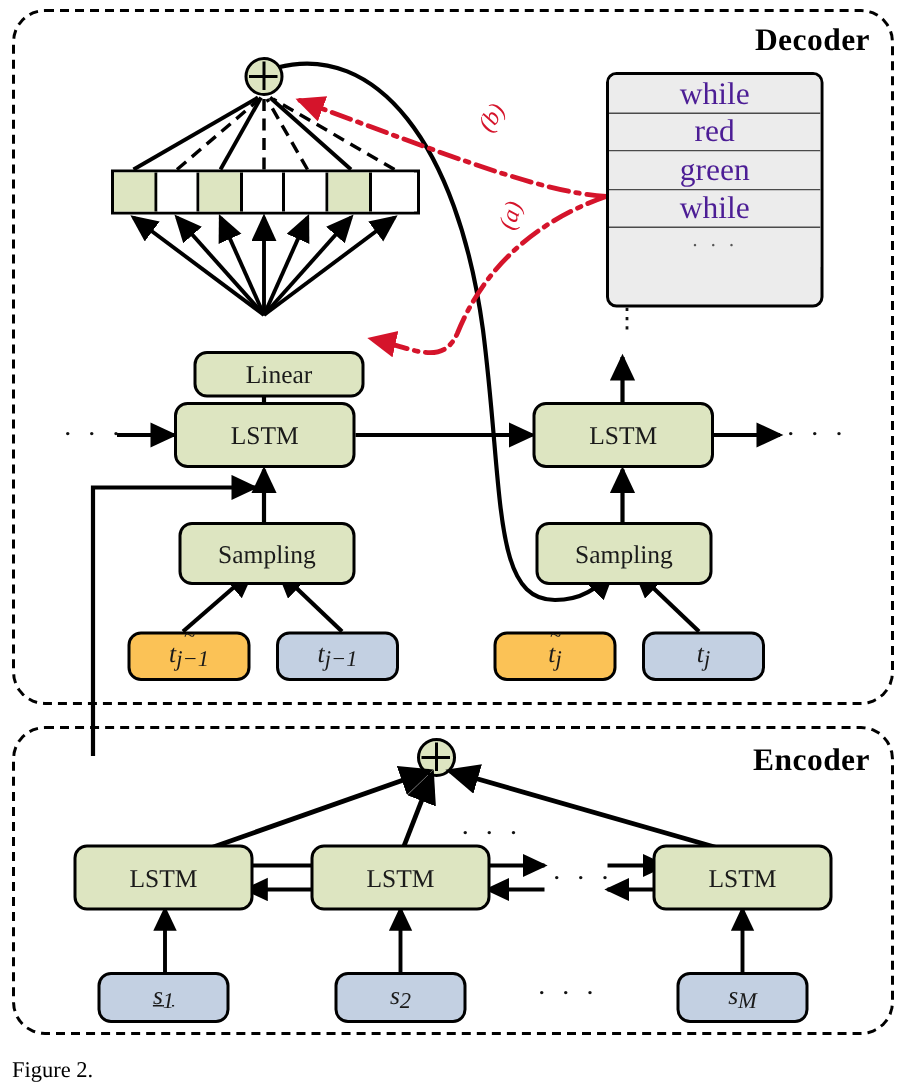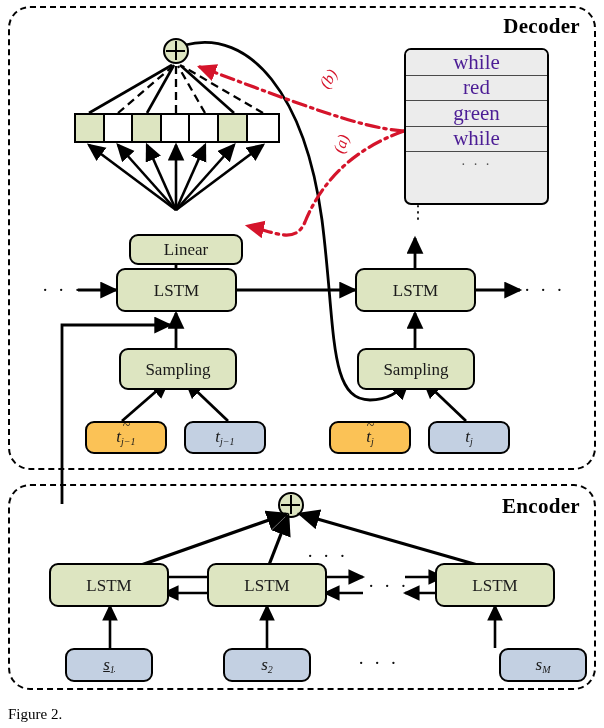--- a/index.html
+++ b/index.html
@@ -128,21 +128,21 @@
   }
   .math {
     font-family: "Liberation Serif", serif;
     font-style: italic;
     font-size: 17px;
     position: relative;
     display: inline-block;
   }
   .math sub {
     font-style: italic;
-    font-size: 10px;
+    font-size: 15px;
     vertical-align: -3px;
   }
   .tilde {
     position: absolute;
     left: 0.5px;
     top: -9px;
     width: 100%;
     text-align: center;
     font-style: normal;
     font-size: 14px;
@@ -357,21 +357,21 @@
   <div class="node green" style="left:435px; top:563px; width:120px; height:44px;">
     <span>LSTM</span>
   </div>
 
   <div class="node blue" style="left:65px; top:648px; width:88px; height:34px;text-decoration:underline;">
     <span class="math">s<sub>1</sub></span>
   </div>
   <div class="node blue" style="left:223px; top:648px; width:88px; height:34px;">
     <span class="math">s<sub>2</sub></span>
   </div>
-  <div class="node blue" style="left:451px; top:648px; width:88px; height:34px;margin-left:48px;">
+  <div class="node blue" style="left:451px; top:648px; width:88px; height:34px;">
     <span class="math">s<sub>M</sub></span>
   </div>
 
   <div class="hdots" style="left:307px; top:545px;">· · ·</div>
   <div class="hdots" style="left:368px; top:575px;">· · ·</div>
   <div class="hdots" style="left:358px; top:652px;">· · ·</div>
 
   <div class="caption">Figure 2.</div>
 
 </div>

